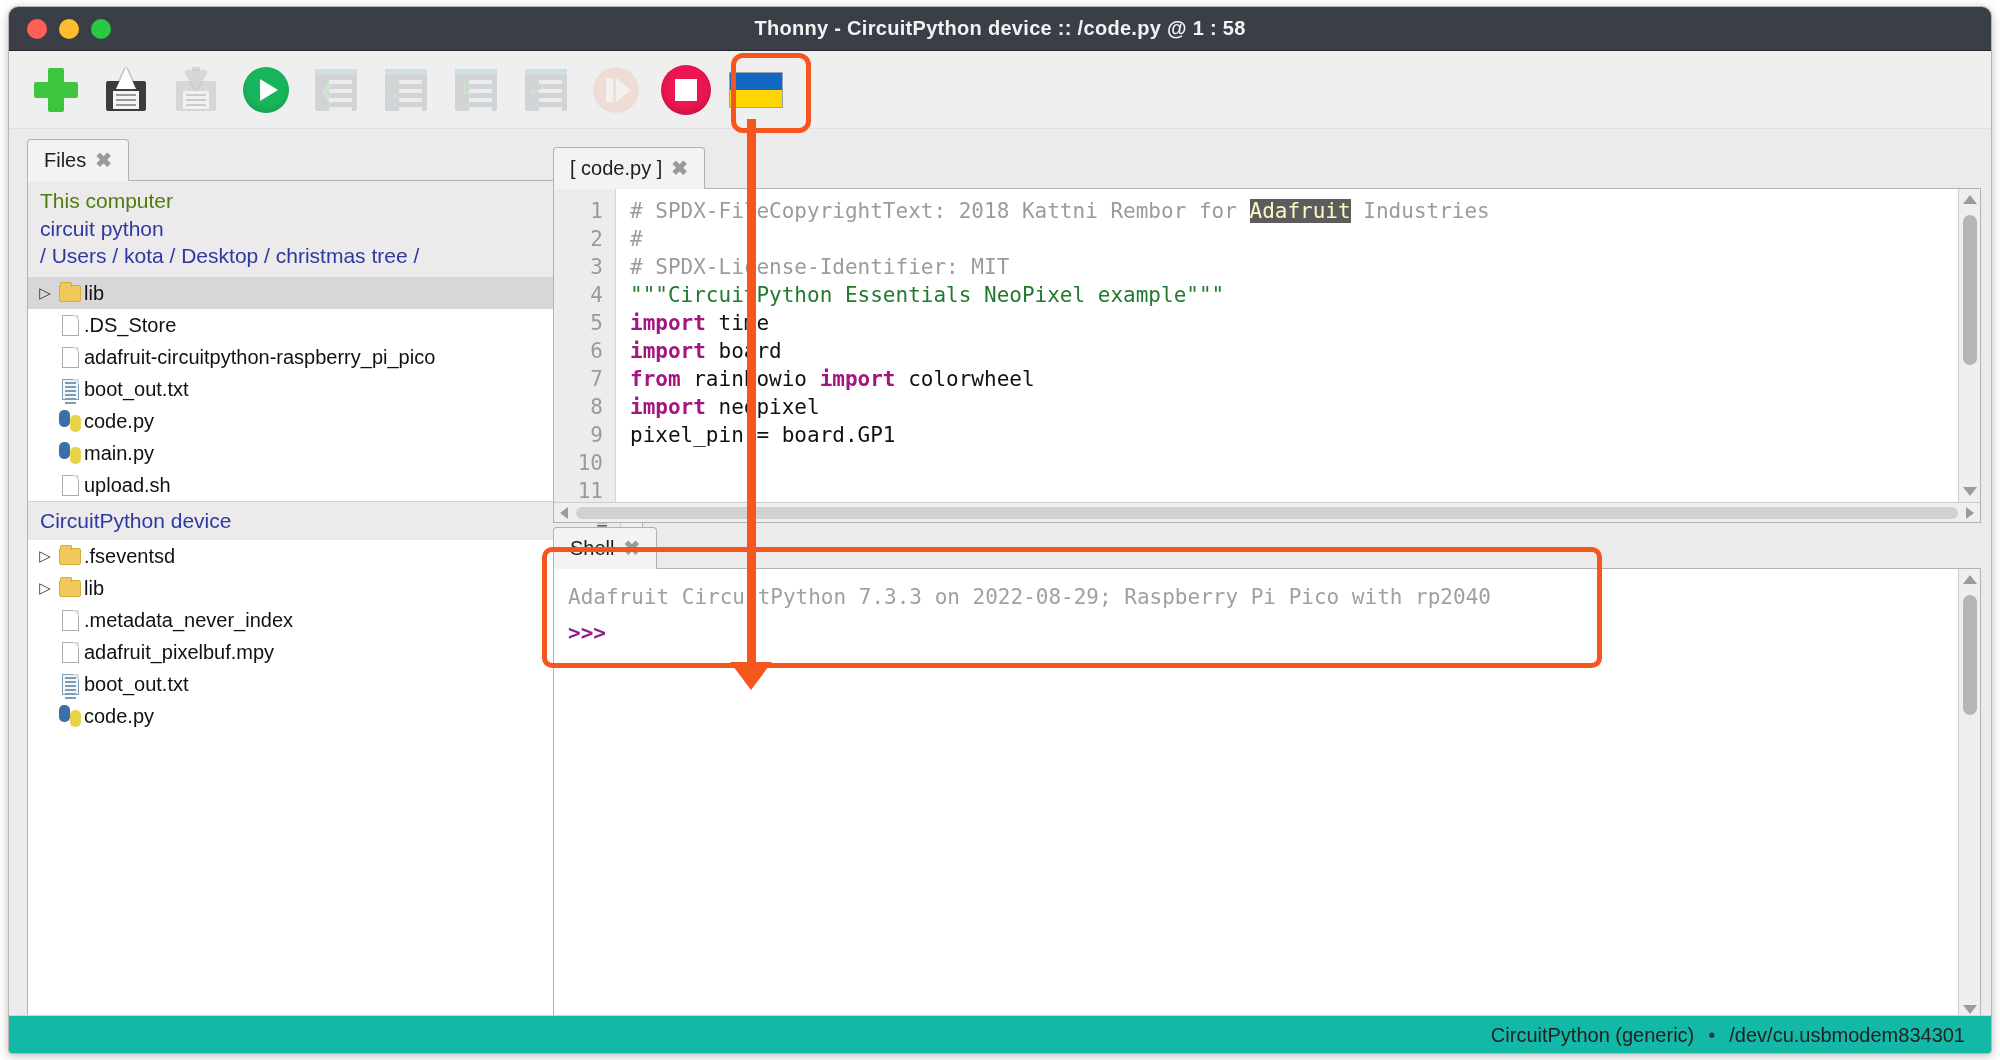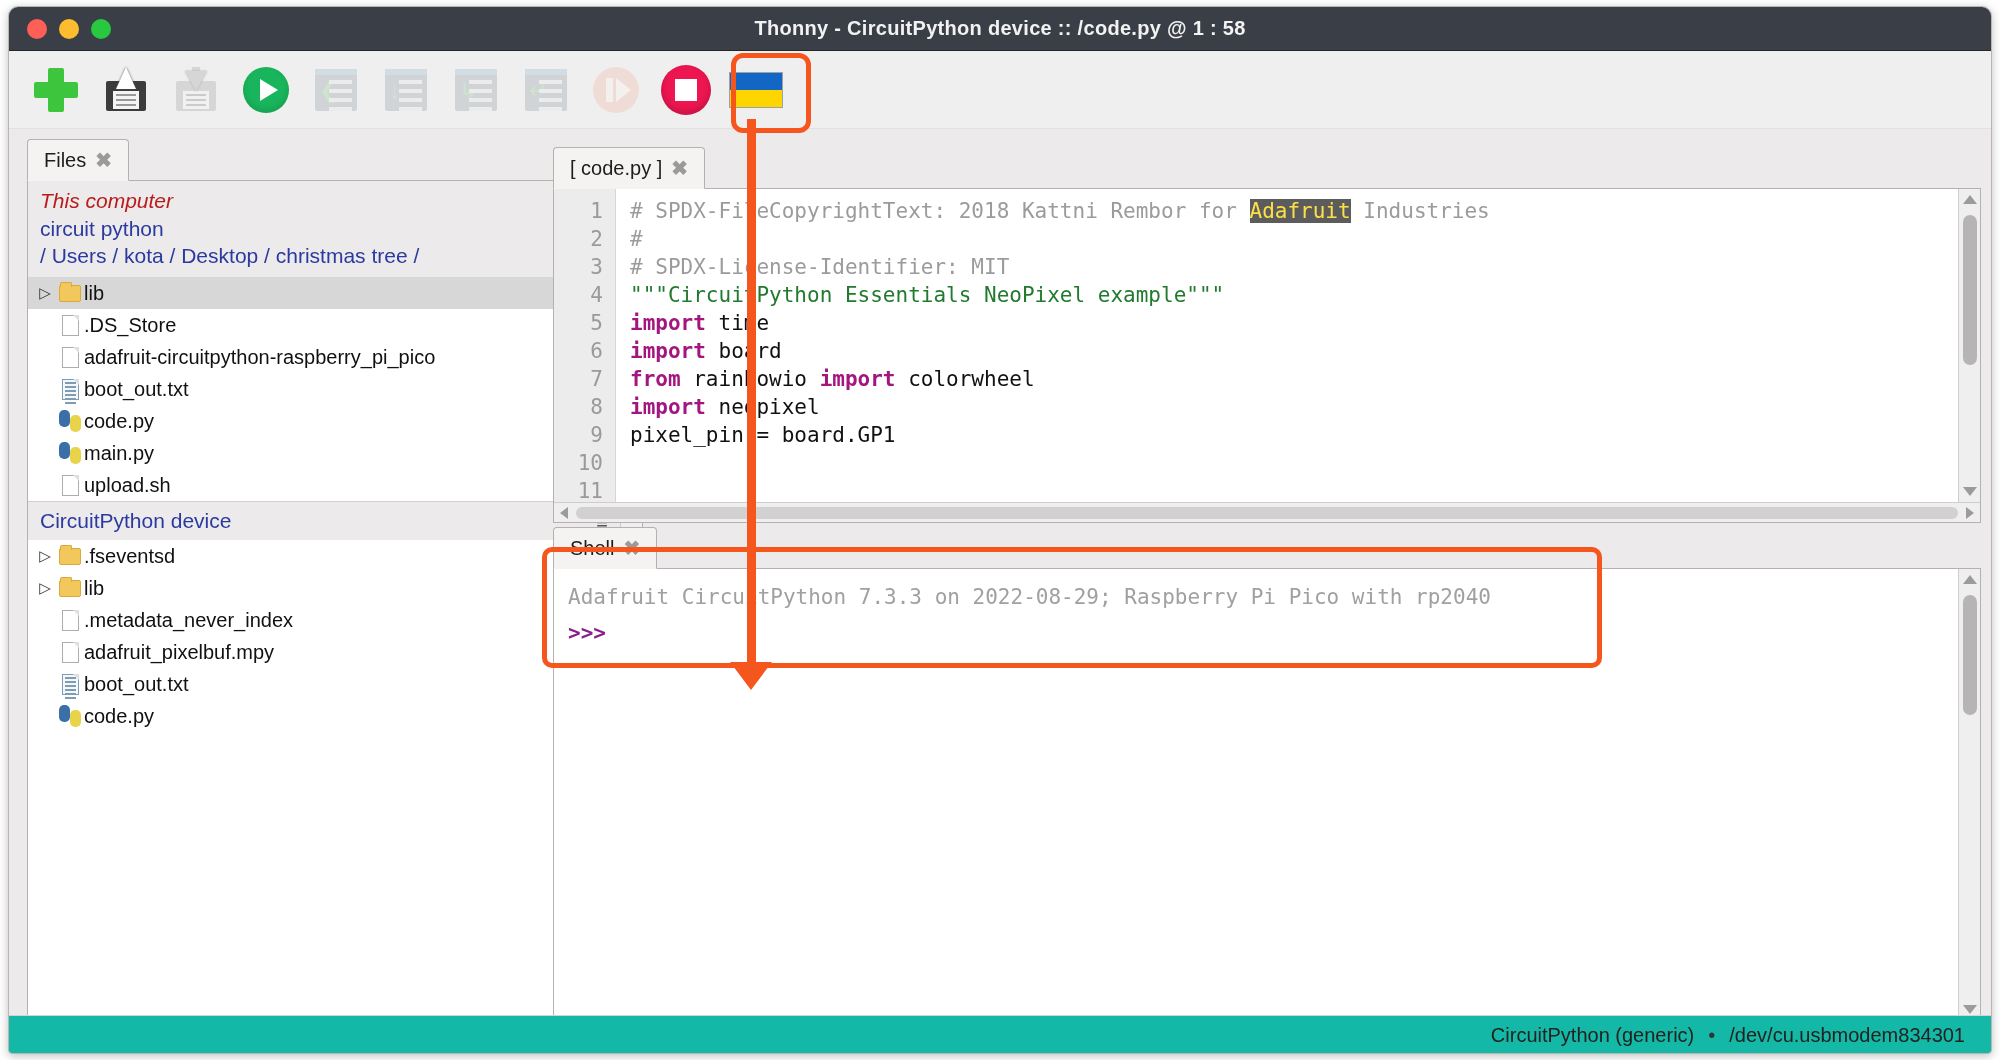--- a/index.html
+++ b/index.html
@@ -221,21 +221,21 @@
     display: flex;
   }
   .tree-col { flex: 1; position: relative; overflow: hidden; }
 
   .tree-head {
     background: #eceaea;
     padding: 6px 10px 8px 12px;
     position: relative;
   }
   .tree-head .loc-title {
-    color: #b91c1c; font-size: 21px; line-height: 28px; font-style: italic;
+    color: #4d7c0f; font-size: 21px; line-height: 28px;
   }
   .tree-head .loc-path {
     color: #2b3aa0; font-size: 21px; line-height: 27px;
   }
   .hamburger {
     position: absolute; right: 12px; top: 10px;
     font-size: 20px; color: #555; line-height: 1;
   }
 
   .tree-list { background: #ffffff; }
@@ -336,21 +336,21 @@
   .gutter div { padding-right: 12px; }
   .code {
     flex: 1; padding: 8px 0 0 14px;
     font-family: "DejaVu Sans Mono", monospace;
     font-size: 21px; line-height: 28px;
     white-space: pre; color: #111; overflow: hidden;
   }
   .c-comment { color: #9b9b9b; }
   .c-string  { color: #227a2e; }
   .c-kw      { color: #a3157f; font-weight: bold; }
-  .c-sel     { background: #5c5c5c; color: #fde047; }
+  .c-sel     { background: #5c5c5c; color: #fef9c3; }
 
   .hscroll {
     height: 20px; background: #f0efef;
     border-top: 1px solid #cfcccb;
     position: relative;
   }
   .hscroll .arrow-l, .hscroll .arrow-r {
     position: absolute; top: 4px; width: 0; height: 0;
     border-top: 6px solid transparent; border-bottom: 6px solid transparent;
   }

